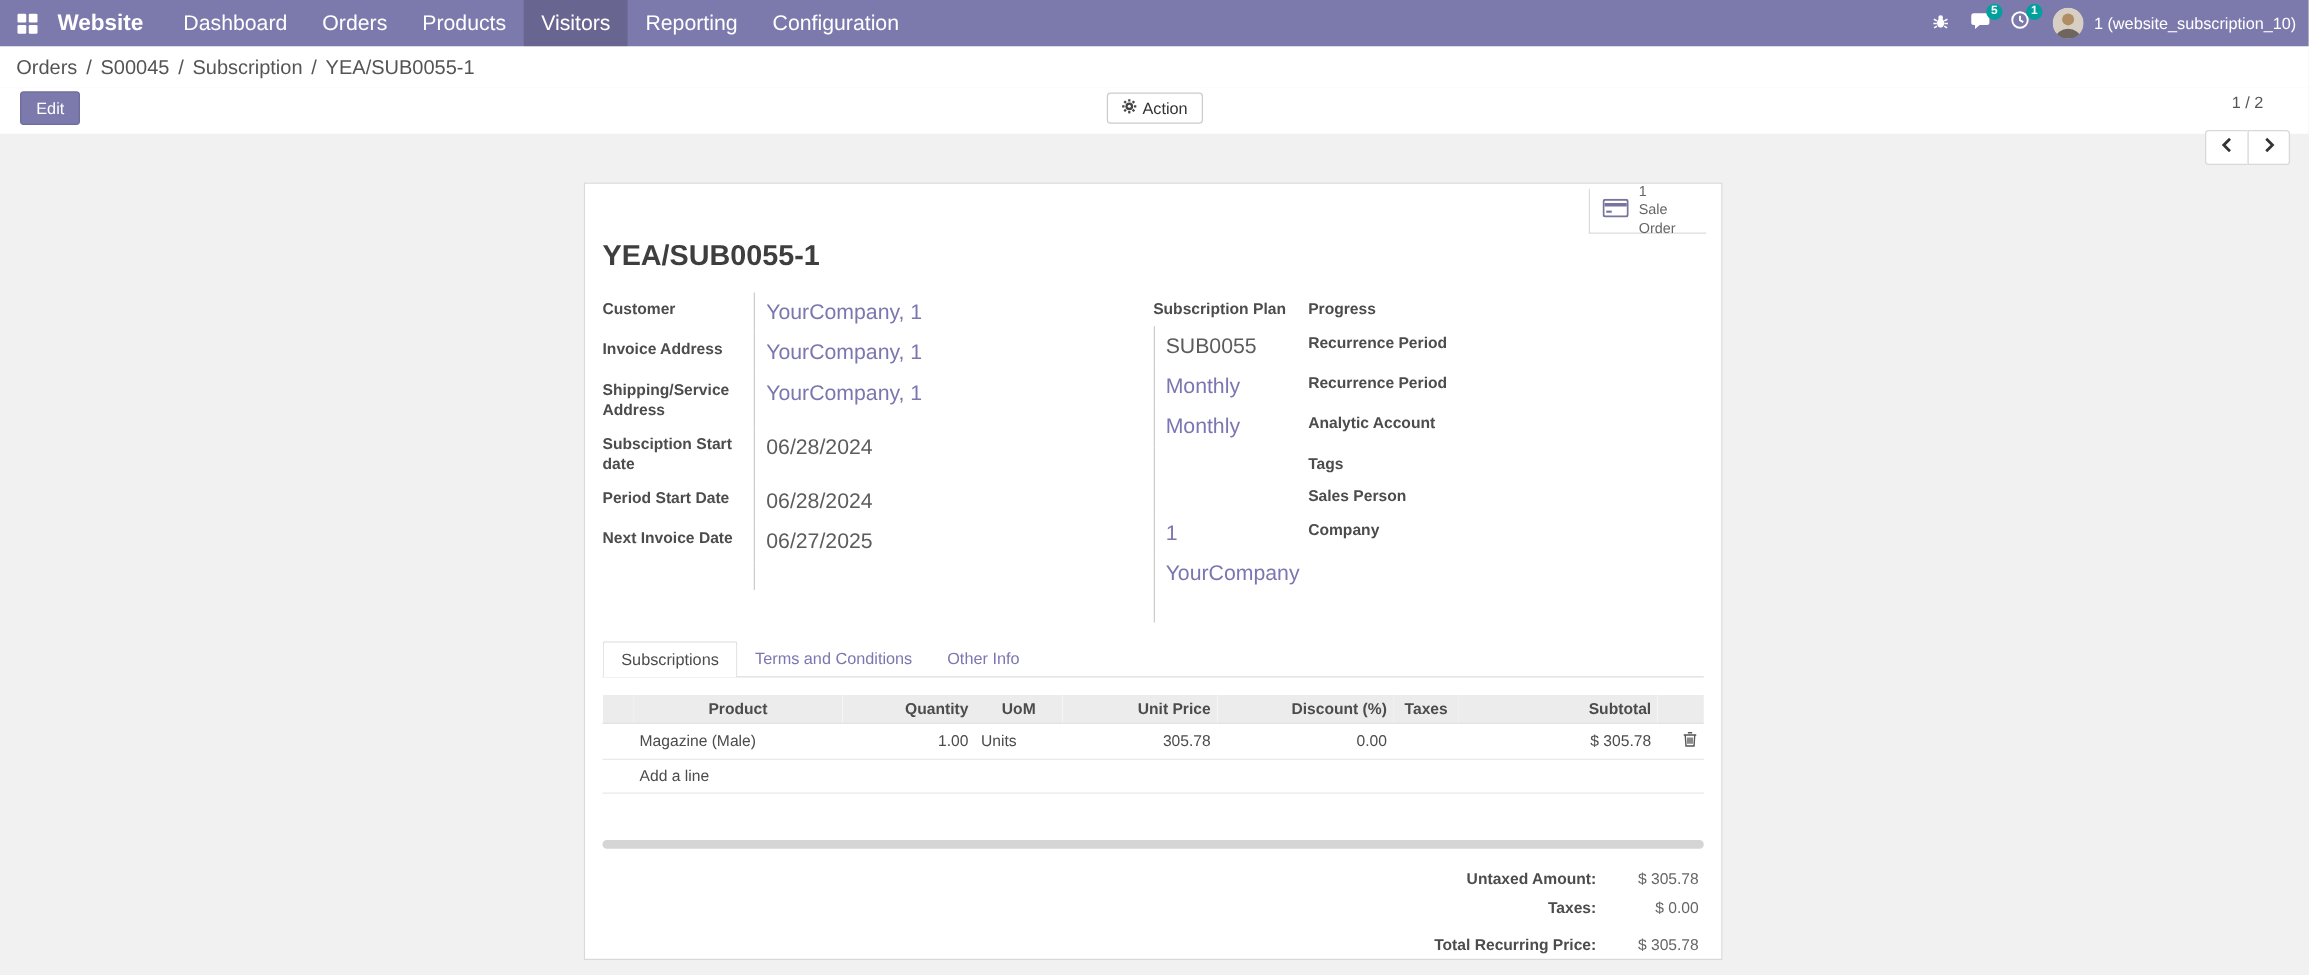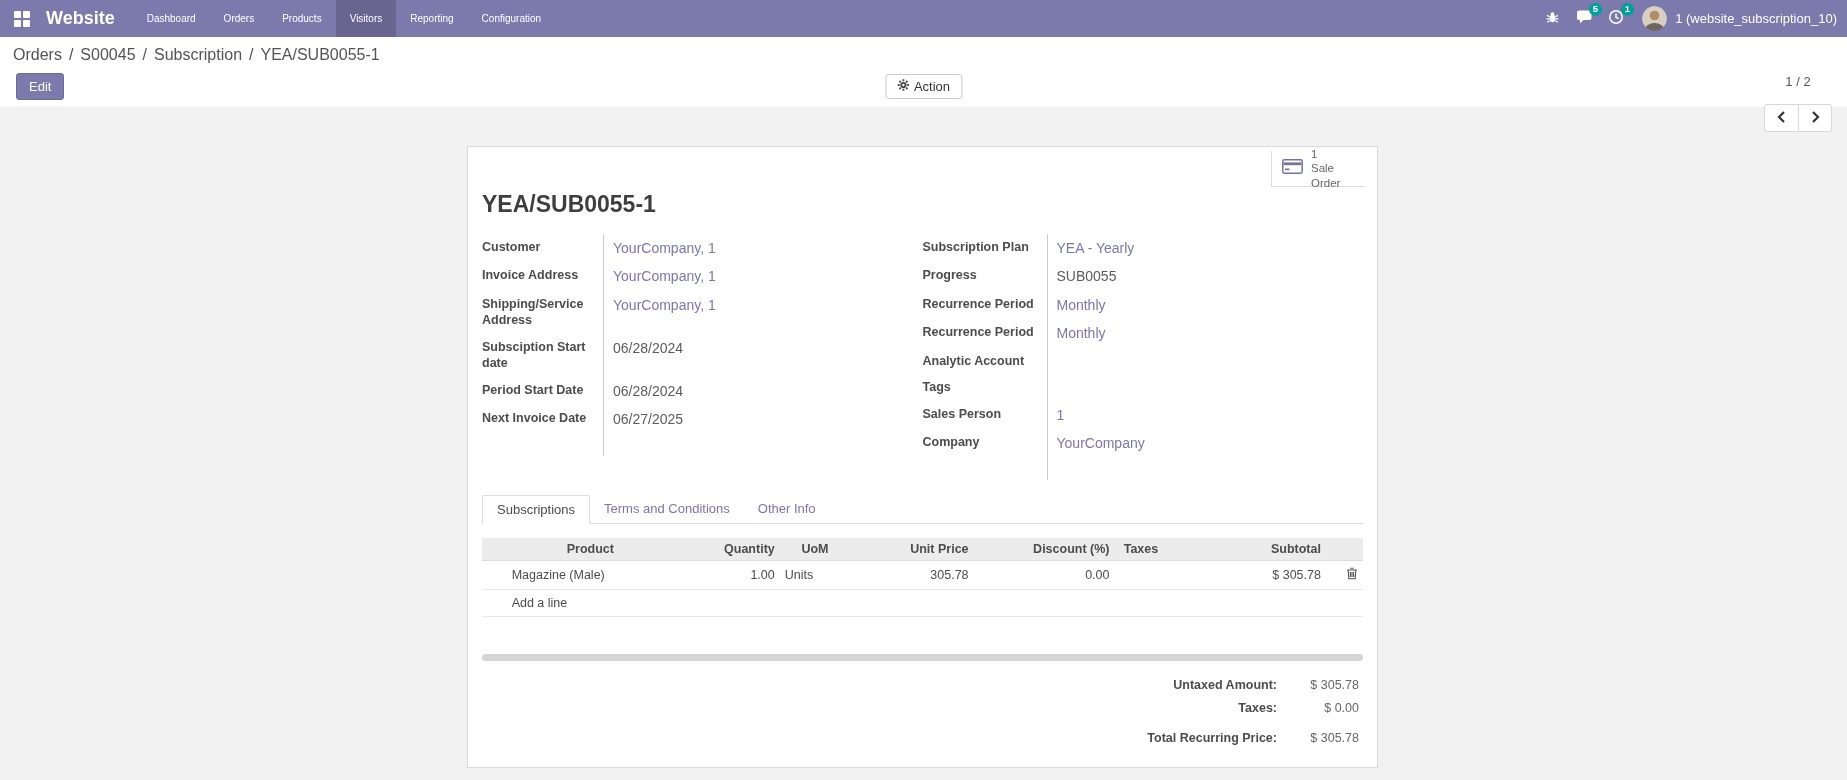--- a/index.html
+++ b/index.html
@@ -6,21 +6,21 @@
   html,body { width:1847px; height:780px; font-family:"Liberation Sans",sans-serif; overflow:hidden; background:#f1f1f1; }
   .page { position:relative; width:1847px; height:780px; background:#f1f1f1; }
 
   
   .navbar { position:absolute; top:0; left:0; right:0; height:37px; background:#7c79ac; display:flex; align-items:center; color:#fff; z-index:30;text-align:center; }
   .apps-btn { width:44px; height:37px; display:flex; align-items:center; justify-content:center; cursor:pointer; }
   .apps-grid { display:grid; grid-template-columns:7px 7px; grid-template-rows:7px 7px; gap:2px; }
   .apps-grid span { background:#fff; border-radius:1px; }
   .brand { font-size:18px; font-weight:700; margin:0 18px 0 2px; cursor:pointer; }
   .menu { display:flex; height:37px; }
-  .menu-item { padding:0 14px; line-height:37px; font-size:10px; cursor:pointer; white-space:nowrap; }
+  .menu-item { padding:0 14px; line-height:37px; font-size:17px; cursor:pointer; white-space:nowrap; }
   .menu-item.active { background:rgba(0,0,0,0.16); }
   .systray { margin-left:auto; display:flex; align-items:center; }
   .tray-btn { position:relative; width:32px; height:37px; display:flex; align-items:center; justify-content:center; cursor:pointer; }
   .badge { position:absolute; top:3px; right:-2px; background:#00a09d; color:#fff; font-size:9.5px; font-weight:700; border-radius:8px; padding:1px 4px; line-height:1.15; }
   .user-menu { display:flex; align-items:center; gap:8px; padding:0 10px 0 10px; cursor:pointer; font-size:13px; }
   .avatar { width:25px; height:25px; border-radius:50%; overflow:hidden; flex:0 0 auto; }
 
   
   .breadcrumb-row { position:absolute; top:37px; left:0; right:0; height:33px; background:#fff; display:flex; align-items:center; padding:3px 0 0 13px; font-size:16px; color:#545454; }
   .crumb { cursor:pointer; }
@@ -52,21 +52,21 @@
   .content { position:absolute; top:133px; left:0; right:0; bottom:0; background:#f1f1f1; }
   .sheet { position:absolute; left:467px; top:13px; width:911px; height:622px; background:#fff; border:1px solid #d9d9d9; padding:0 14px; }
   .stat-btn { position:absolute; top:4px; right:12px; width:94px; height:36px; border-left:1px solid #ddd; border-bottom:1px solid #ddd; display:flex; align-items:center; gap:8px; padding-left:10px; cursor:pointer; background:#fff; }
   .stat-text { font-size:11.5px; color:#666; line-height:1.25; }
   .sheet-title { padding-top:44px; font-size:23px; font-weight:700; color:#3e3e3e; }
 
   .fields { display:flex; margin-top:16px; }
   .fgroup { width:50%; display:grid; grid-template-columns:121px 1fr; align-content:start; }
   .fgroup.right { grid-template-columns:124px 1fr; }
   .fl { font-size:12.5px; font-weight:700; color:#4c4c4c; padding:5px 10px 5px 0; line-height:1.32; }
-  .fv { font-size:14px; color:#5c5c5c; border-left:1px solid #ccc; padding:5px 0 5px 9px; line-height:1.32; min-height:22px; }
+  .fv { font-size:17px; color:#5c5c5c; border-left:1px solid #ccc; padding:5px 0 5px 9px; line-height:1.32; min-height:22px; }
   .fv.link { color:#7b76af; cursor:pointer; }
   .f-filler { padding:0; height:13px; }
 
   .tabs { display:flex; margin-top:15px; border-bottom:1px solid #ddd; }
   .tab { font-size:13px; padding:6px 14px; cursor:pointer; color:#7b76af; margin-bottom:-1px; }
   .tab.active { background:#fff; border:1px solid #ddd; border-bottom:1px solid #fff; color:#4c4c4c; border-radius:2px 2px 0 0; cursor:default; }
 
   .o2m-table { width:100%; border-collapse:collapse; margin-top:14px; font-size:12.5px; table-layout:fixed; }
   .o2m-table th { background:#ececec; font-weight:700; color:#4c4c4c; padding:4px 5px; text-align:center; border-bottom:1px solid #dcdcdc; overflow:hidden; white-space:nowrap; }
   .o2m-table th.num { text-align:right; }
@@ -231,21 +231,20 @@
           <div class="fv">06/28/2024</div>
           <div class="fl">Period Start Date</div>
           <div class="fv">06/28/2024</div>
           <div class="fl">Next Invoice Date</div>
           <div class="fv">06/27/2025</div>
           <div class="fl f-filler"></div>
           <div class="fv f-filler"></div>
         </div>
         <div class="fgroup right">
           <div class="fl">Subscription Plan</div>
-          <div class="fv link">YEA - Yearly</div>
           <div class="fl">Progress</div>
           <div class="fv">SUB0055</div>
           <div class="fl">Recurrence Period</div>
           <div class="fv link">Monthly</div>
           <div class="fl">Recurrence Period</div>
           <div class="fv link">Monthly</div>
           <div class="fl">Analytic Account</div>
           <div class="fv"></div>
           <div class="fl">Tags</div>
           <div class="fv"></div>

